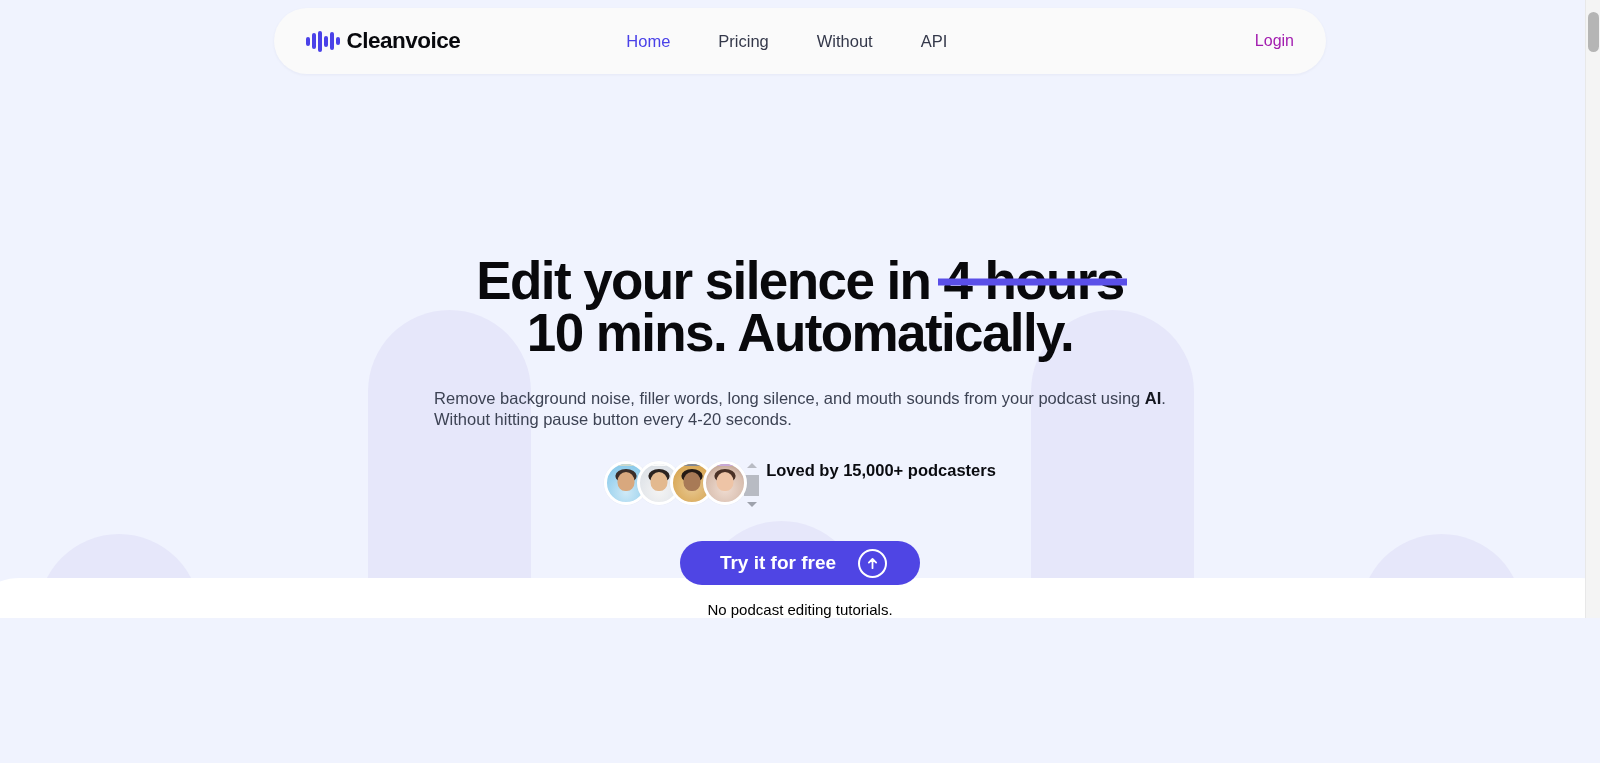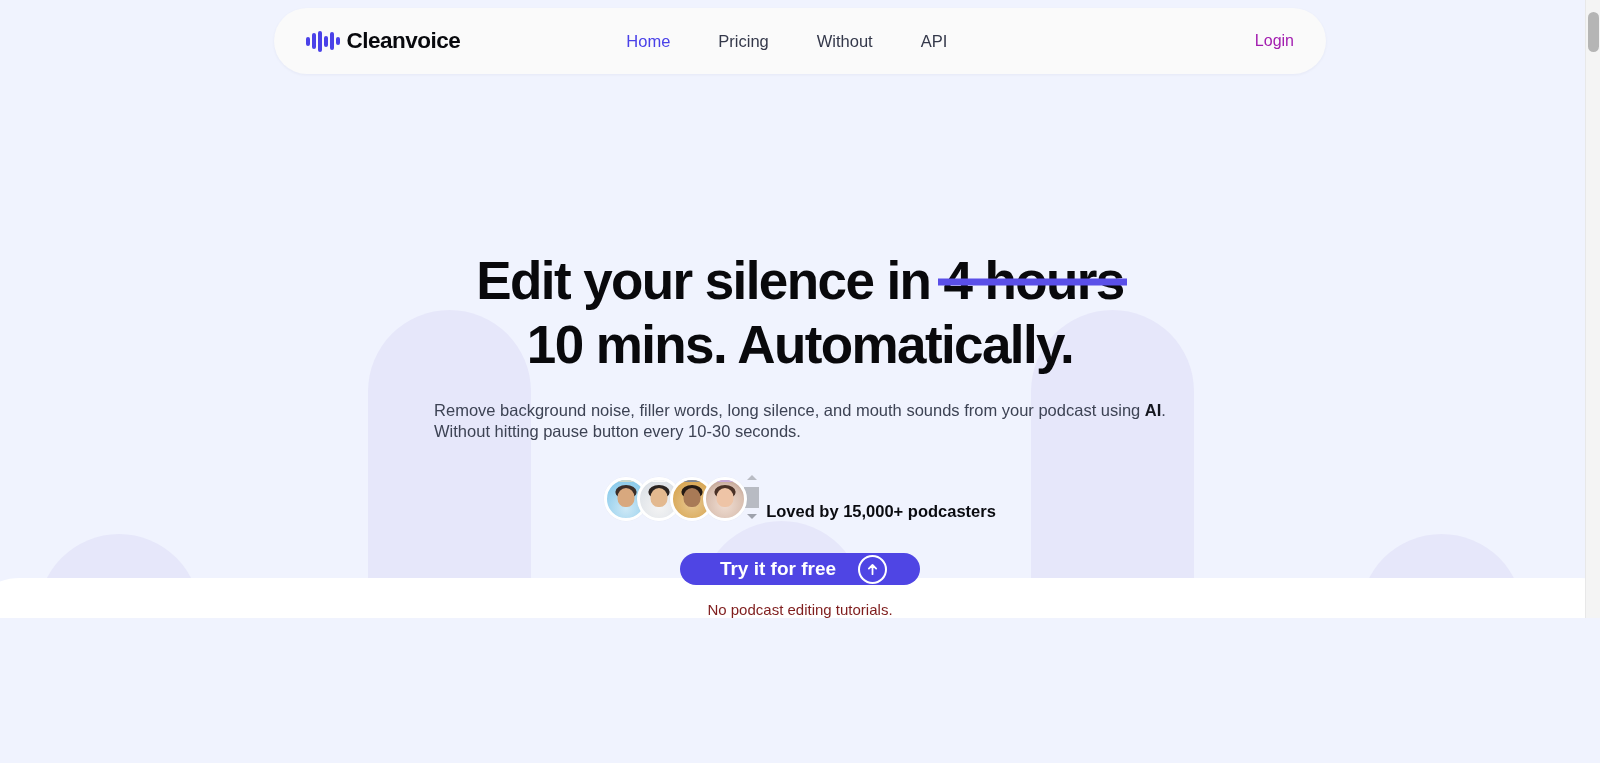--- a/index.html
+++ b/index.html
@@ -103,34 +103,34 @@
   }
   .strike { position:relative; display:inline-block; white-space:nowrap; }
   .strike .bar {
     position:absolute;
     left:-5px; right:-3px;
     top:52%;
     height:7px;
     background:#5a4fe8;
     transform:translateY(-50%);
   }
-  .headline .l2 { display:block; margin-top:14px; }
+  .headline .l2 { display:block; margin-top:2px; }
 
   .subtitle {
     margin-top:30px;
     font-size:16.5px; line-height:21px;
     color:#3d4354; text-align:left;
     max-width:800px;
   }
   .subtitle b { font-weight:700; color:#14161f; }
 
   
   .social {
     margin-top:31px;
-    display:flex; align-items:flex-end;
+    display:flex; align-items:flex-start;
   }
   .avatars { display:flex; align-items:center; }
   .avatar {
     width:44px; height:44px; border-radius:50%;
     border:3px solid #ffffff;
     margin-right:-11px;
     background-size:cover; background-position:center;
     position:relative; overflow:hidden;
     box-shadow:0 0 0 0.5px rgba(0,0,0,0.03);
   }
@@ -195,21 +195,21 @@
     font-family:"Liberation Sans", sans-serif;
   }
   .cta-icon {
     width:29px; height:29px;
     border:2.2px solid #ffffff;
     border-radius:50%;
     display:flex; align-items:center; justify-content:center;
   }
   .cta-note {
     margin-top:16px;
-    font-size:15px; color:#7f1d1d;
+    font-size:15px; color:#000000;
   }
 
   
   .annotation {
     position:absolute;
     left:932px; top:634px;
     z-index:12;
     transform:rotate(-9deg);
     color:#bcc1d2;
     font-size:15.5px;
@@ -283,21 +283,21 @@
 
   <div class="hero">
 
     <h1 class="headline">
       <span>Edit your silence in </span><span class="strike"><span>4 hours</span><span class="bar"></span></span>
       <span class="l2">10 mins. Automatically.</span>
     </h1>
 
     <p class="subtitle">
       <span>Remove background noise, filler words, long silence, and mouth sounds from your podcast using </span><b>AI</b><span>.</span><br>
-      <span>Without hitting pause button every 10-30 seconds.</span>
+      <span>Without hitting pause button every 4-20 seconds.</span>
     </p>
 
     <div class="social">
       <div class="avatars">
         <div class="avatar a1">
           <span class="face">
             <span class="hair" style="background:#3a2d28;"></span>
             <span class="head" style="background:#d8a87e;"></span>
             <span class="body" style="background:#cdd9cc;"></span>
           </span>

